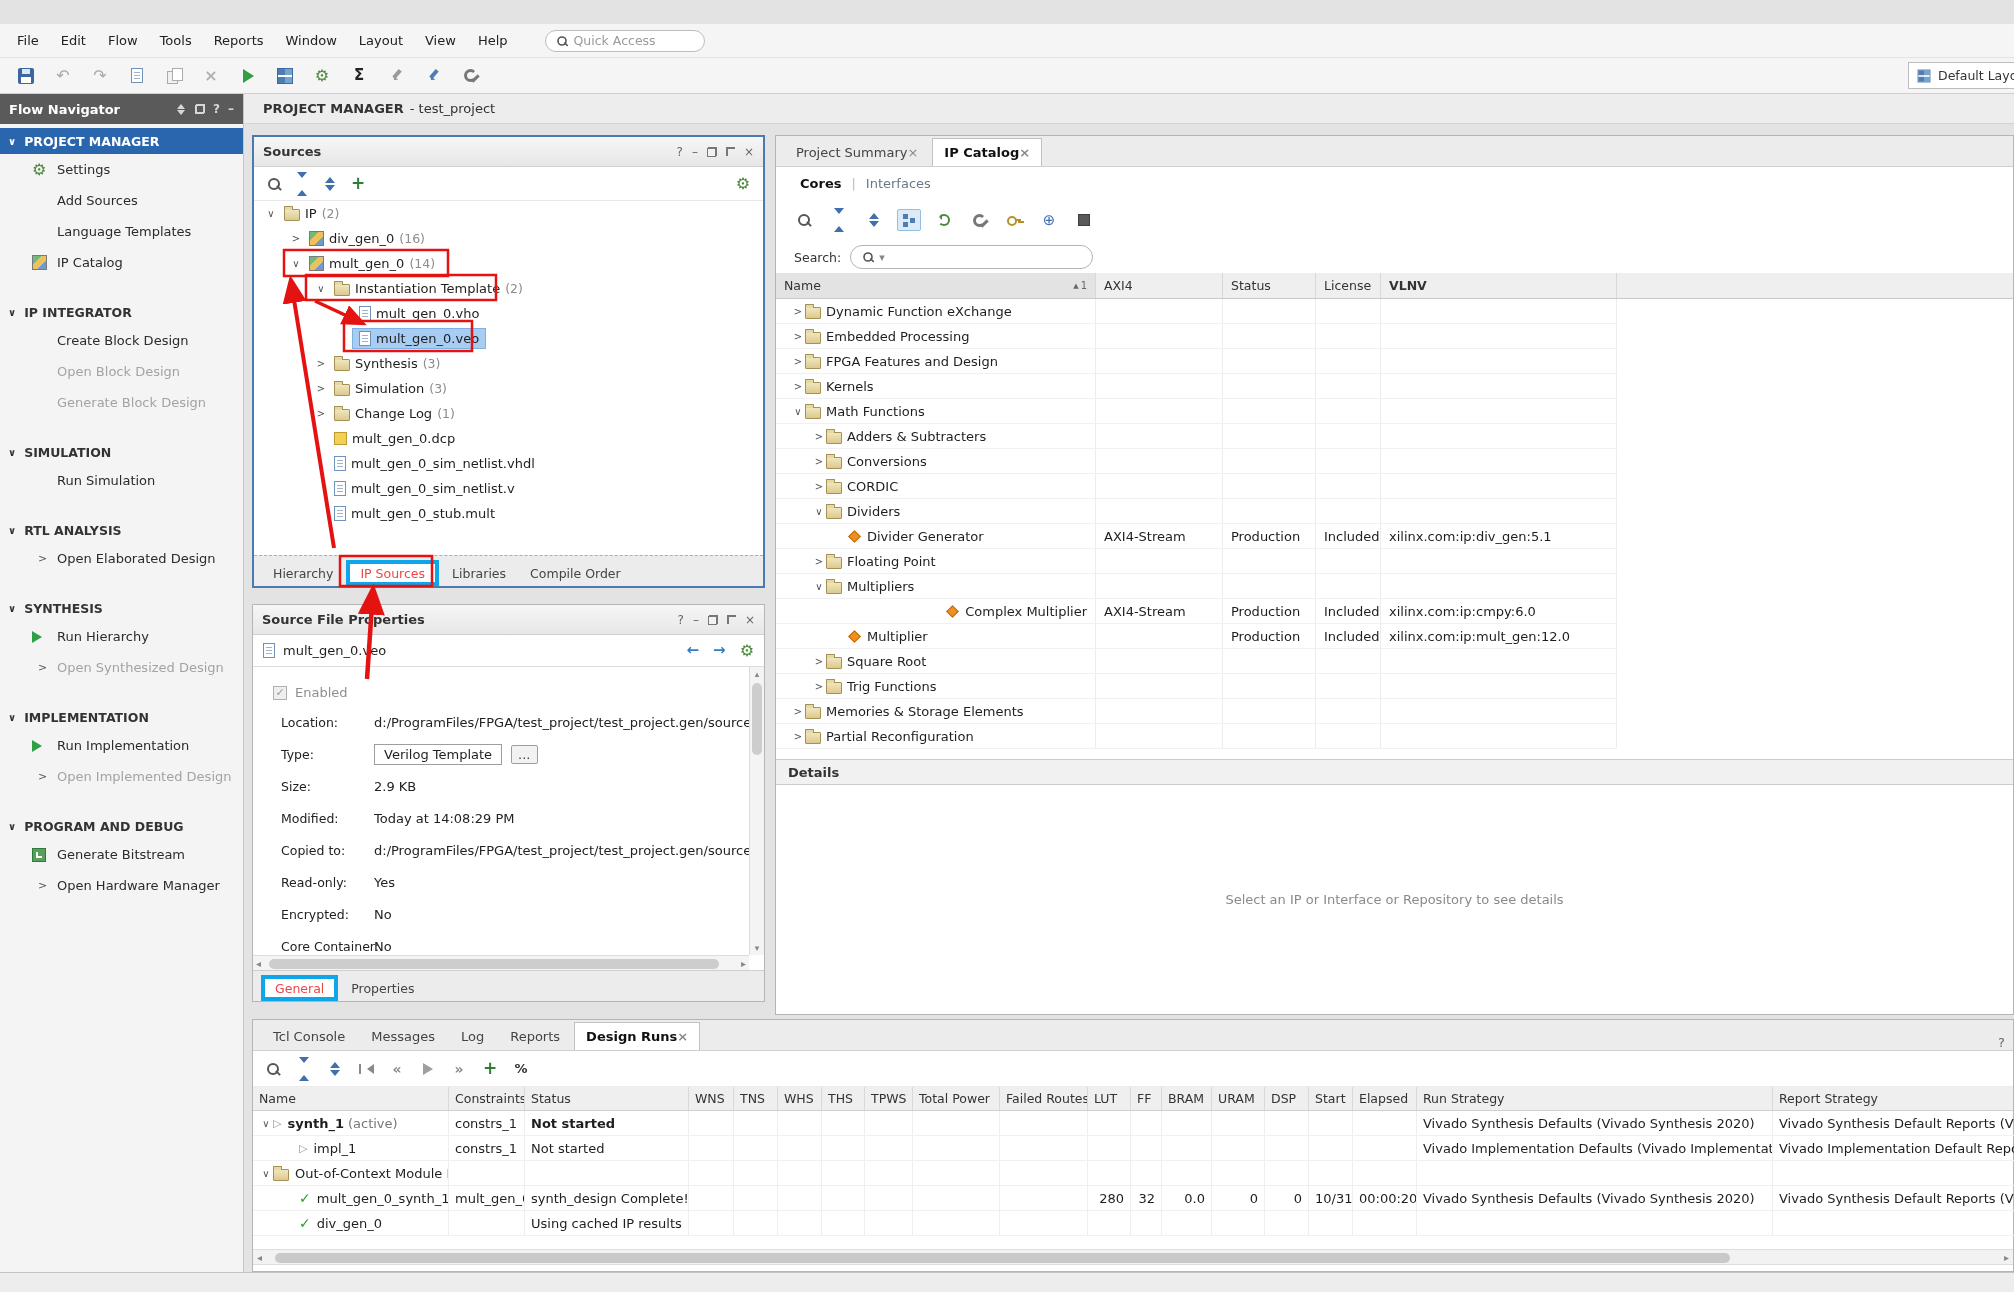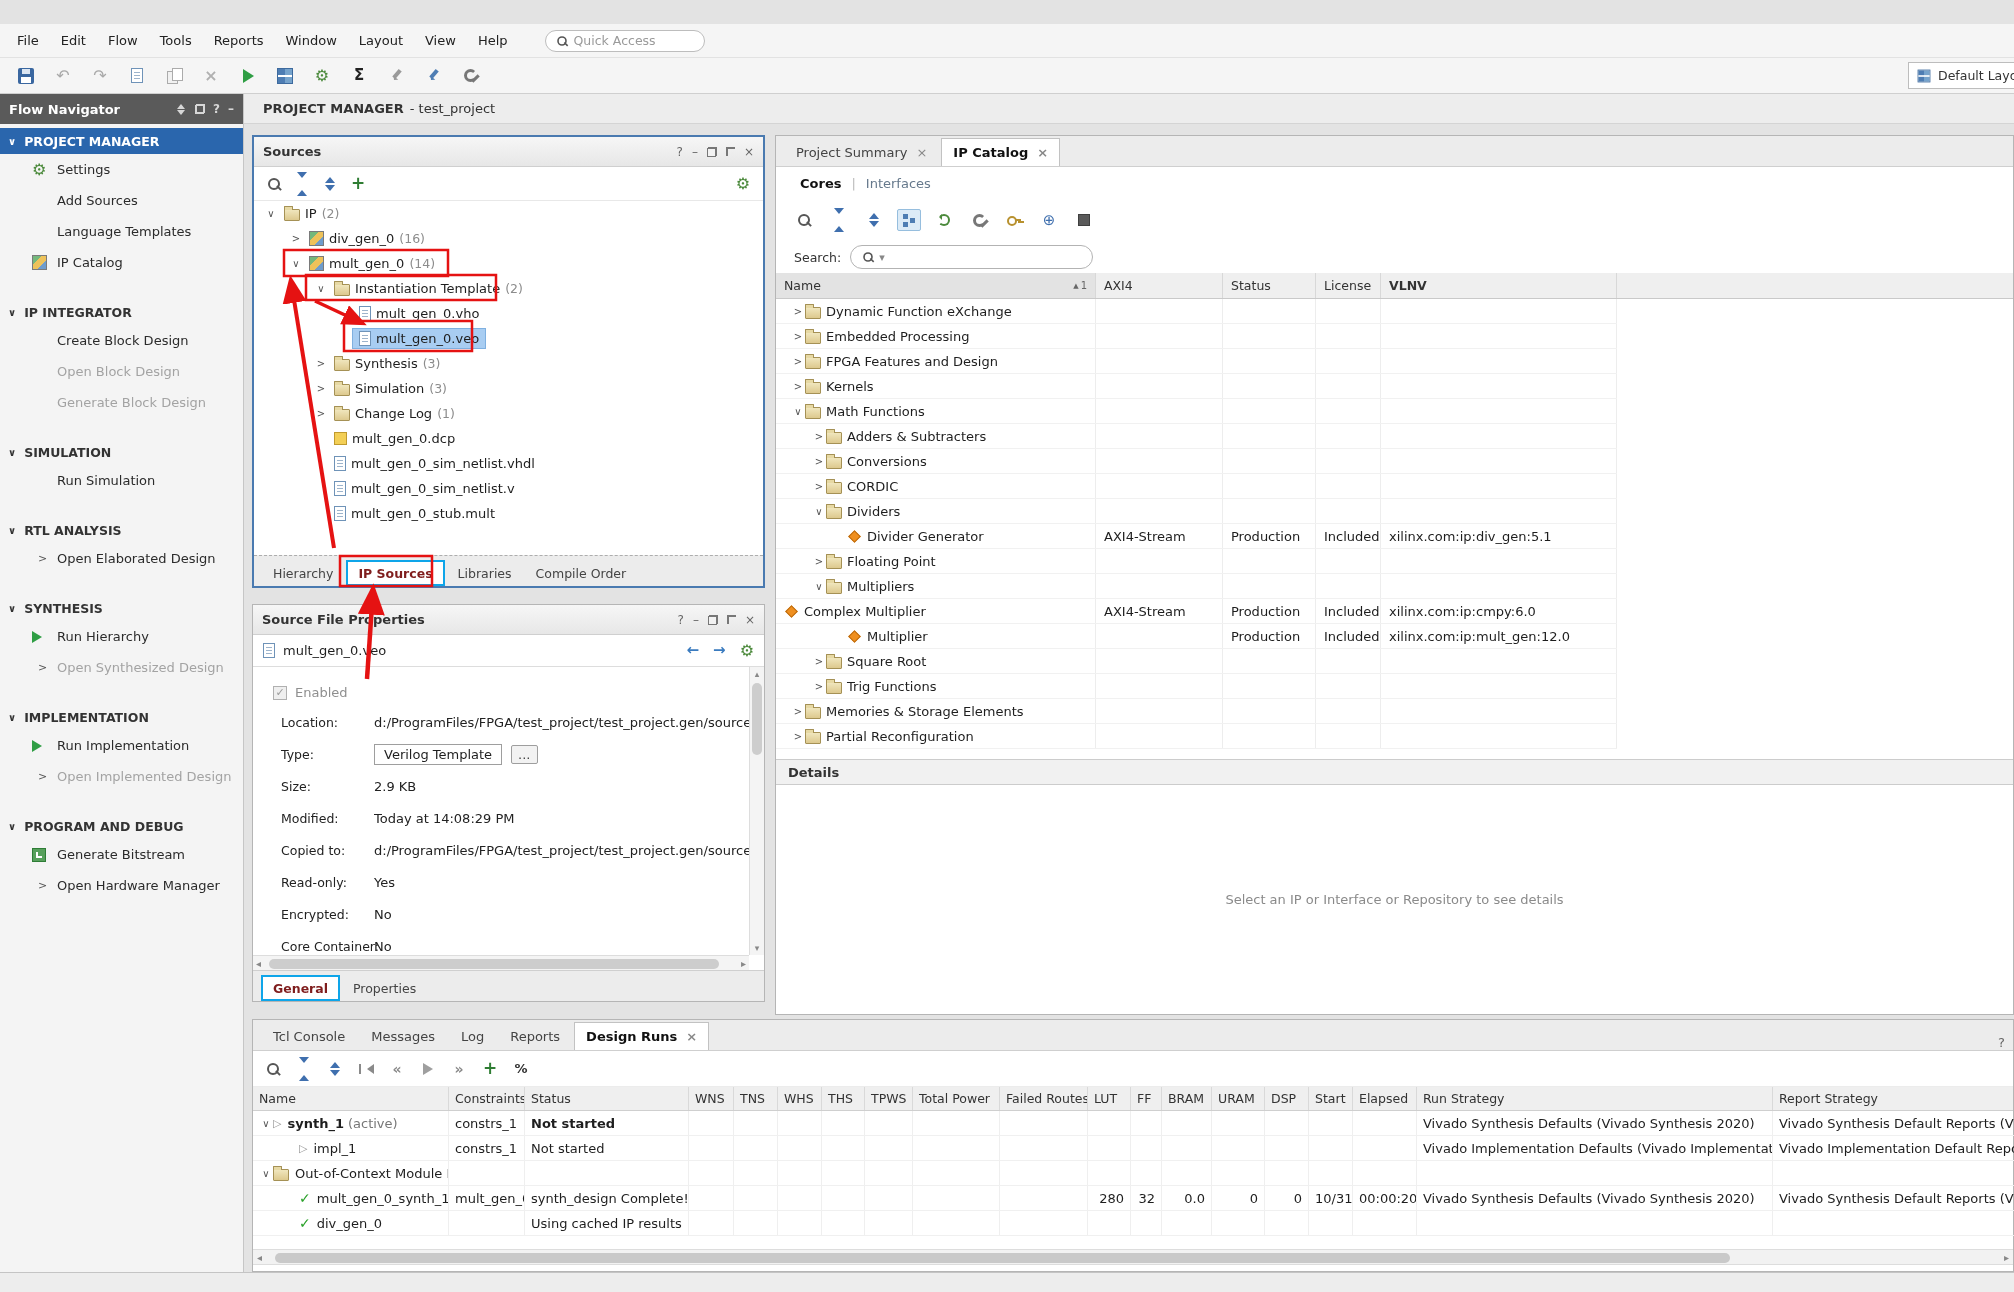--- a/index.html
+++ b/index.html
@@ -117,21 +117,21 @@
 #src-toolbar .spacer{margin-left:auto}
 #src-tree{position:absolute;left:0;right:0;top:64px;bottom:31px;overflow:hidden;background:#fff}
 .trow{height:25px;display:flex;align-items:center;white-space:nowrap}
 .chev{width:14px;flex:none;font-size:10px;color:#555;text-align:center}
 .grp{display:flex;align-items:center;gap:5px;padding:2px 6px}
 .grp.sel{background:#a8cdf2;outline:1px solid #7fb0e0}
 .tlbl{font-size:13px;color:#1e1e1e}
 .cnt{color:#8c8c8c;font-size:12.5px}
 .tabbar{position:absolute;left:0;right:0;bottom:0;height:31px;background:#ececec;border-top:1px dashed #adadad;display:flex;align-items:flex-end;padding:0 8px;gap:2px}
 .btab{height:26px;display:flex;align-items:center;padding:0 10px;color:#444;font-size:12.5px;border:1px solid transparent;white-space:nowrap}
-.btab.sel{background:#fff;border:2px solid #0ea5e9;color:#7f1d1d;font-weight:bold}
+.btab.sel{background:#fff;border:4px solid #0ea5e9;color:#ef4444;font-weight:normal}
 
 
 #props{left:252px;top:604px;width:513px;height:398px}
 #prop-sub{height:32px;display:flex;align-items:center;padding:0 10px;border-bottom:1px solid #ddd;gap:8px}
 #prop-sub .nav{margin-left:auto;display:flex;gap:14px;align-items:center}
 #prop-scroll{position:absolute;left:0;right:15px;top:62px;bottom:46px;overflow:hidden}
 .enabled-row{margin:18px 0 6px 20px;display:flex;gap:8px;align-items:center;color:#8f8f8f}
 .checkbox{width:14px;height:14px;border:1px solid #b0b0b0;background:#efefef;color:#9a9a9a;font-size:11px;line-height:12px;text-align:center;flex:none}
 .prow{height:32px;display:flex;align-items:center;padding-left:28px;white-space:nowrap}
 .plabel{width:93px;flex:none;color:#222;font-size:12.5px}
@@ -141,21 +141,21 @@
 #prop-vsb{position:absolute;right:0;top:62px;bottom:46px;width:15px;background:#f4f4f4;border-left:1px solid #ddd}
 #prop-vsb .arr{position:absolute;left:0;right:0;text-align:center;color:#888;font-size:9px}
 #prop-vsb .thumb{position:absolute;left:2px;right:2px;top:16px;height:72px;background:#cdcdcd;border-radius:5px}
 #prop-hsb{position:absolute;left:0;right:15px;bottom:30px;height:16px;background:#f4f4f4;border-top:1px solid #ddd}
 #prop-hsb .thumb{position:absolute;left:16px;right:30px;top:3px;height:10px;background:#cdcdcd;border-radius:5px}
 .hsb-arr{position:absolute;top:2px;color:#888;font-size:10px}
 
 
 #catalog{left:775px;top:135px;width:1239px;height:880px}
 .toptabs{height:31px;background:#ececec;border-bottom:1px solid #cfcfcf;display:flex;align-items:flex-end;padding-left:8px;gap:2px}
-.ttab{height:28px;display:flex;align-items:center;gap:9px;padding:0 11px;font-size:13px;color:#444;border:1px solid transparent;border-bottom:none;white-space:nowrap}
+.ttab{height:28px;display:flex;align-items:center;padding:0 11px;font-size:13px;color:#444;border:1px solid transparent;border-bottom:none;white-space:nowrap}
 .ttab.sel{background:#fff;border-color:#c2c2c2;color:#111;font-weight:bold}
 .tclose{color:#888;font-size:13px}
 #cat-views{height:32px;display:flex;align-items:center;gap:10px;padding-left:24px;background:#fff}
 #cat-views .vt0{font-weight:bold;color:#111}
 #cat-views .sep{color:#bbb}
 #cat-views .vt1{color:#66798c}
 #cat-toolbar{height:42px;display:flex;align-items:center;gap:11px;padding-left:16px;background:#fff}
 #cat-search{height:32px;display:flex;align-items:center;gap:9px;padding-left:18px;background:#fff}
 #cat-search .slabel{font-size:12.5px;color:#333}
 .search-pill{width:243px;height:24px;border:1px solid #b3b3b3;border-radius:12px;display:flex;align-items:center;padding:0 10px;gap:4px;background:#fff;color:#888;font-size:11px}
@@ -786,21 +786,21 @@
             <span class="chev">∨</span>
             <span class="ic ic-folder"></span>
             <span class="clbl" style="margin-left: 5px;">Multipliers</span>
           </div>
           <div class="ccell" style="width: 127px;"></div>
           <div class="ccell" style="width: 93px;"></div>
           <div class="ccell" style="width: 65px;"></div>
           <div class="ccell" style="width: 236px;"></div>
         </div>
         <div class="crow">
-          <div class="ccell" style="width: 320px; ">
+          <div class="ccell" style="width: 320px;  justify-content: flex-end;">
             <span class="ic ic-ipcore"></span>
             <span class="clbl" style="margin-left: 5px;">Complex Multiplier</span>
           </div>
           <div class="ccell" style="width: 127px;">
             <span>AXI4-Stream</span>
           </div>
           <div class="ccell" style="width: 93px;">
             <span>Production</span>
           </div>
           <div class="ccell" style="width: 65px;">

